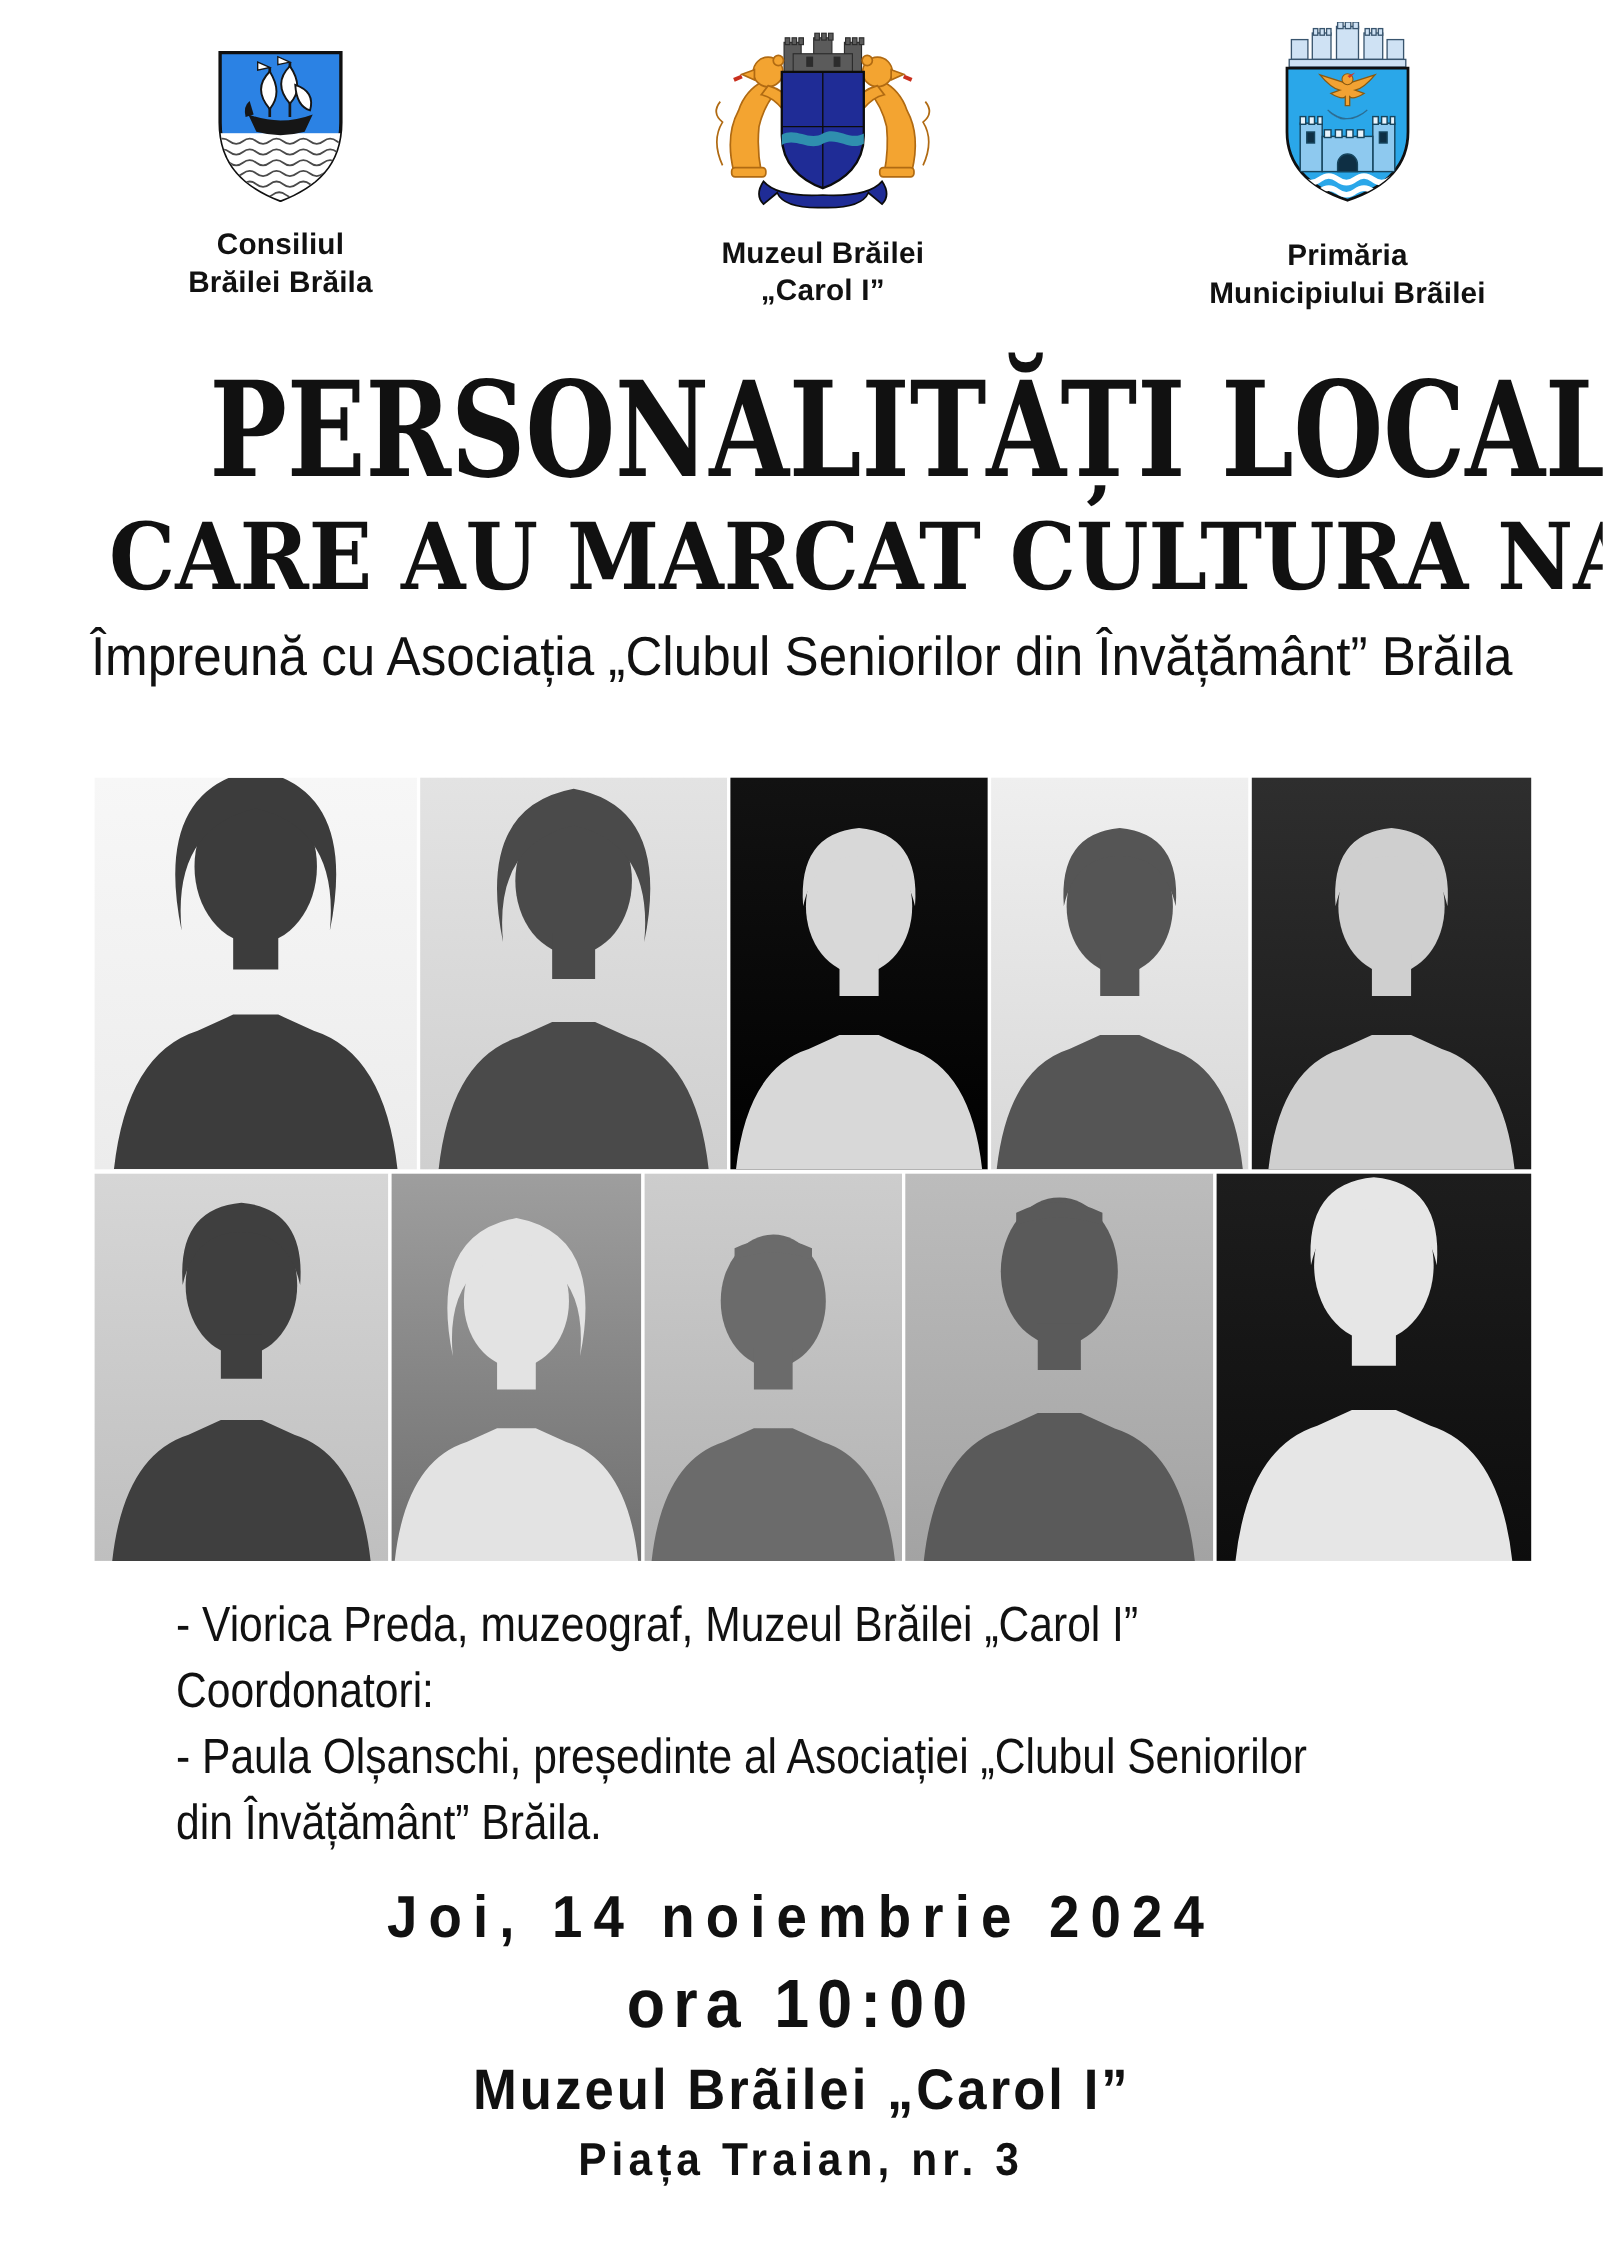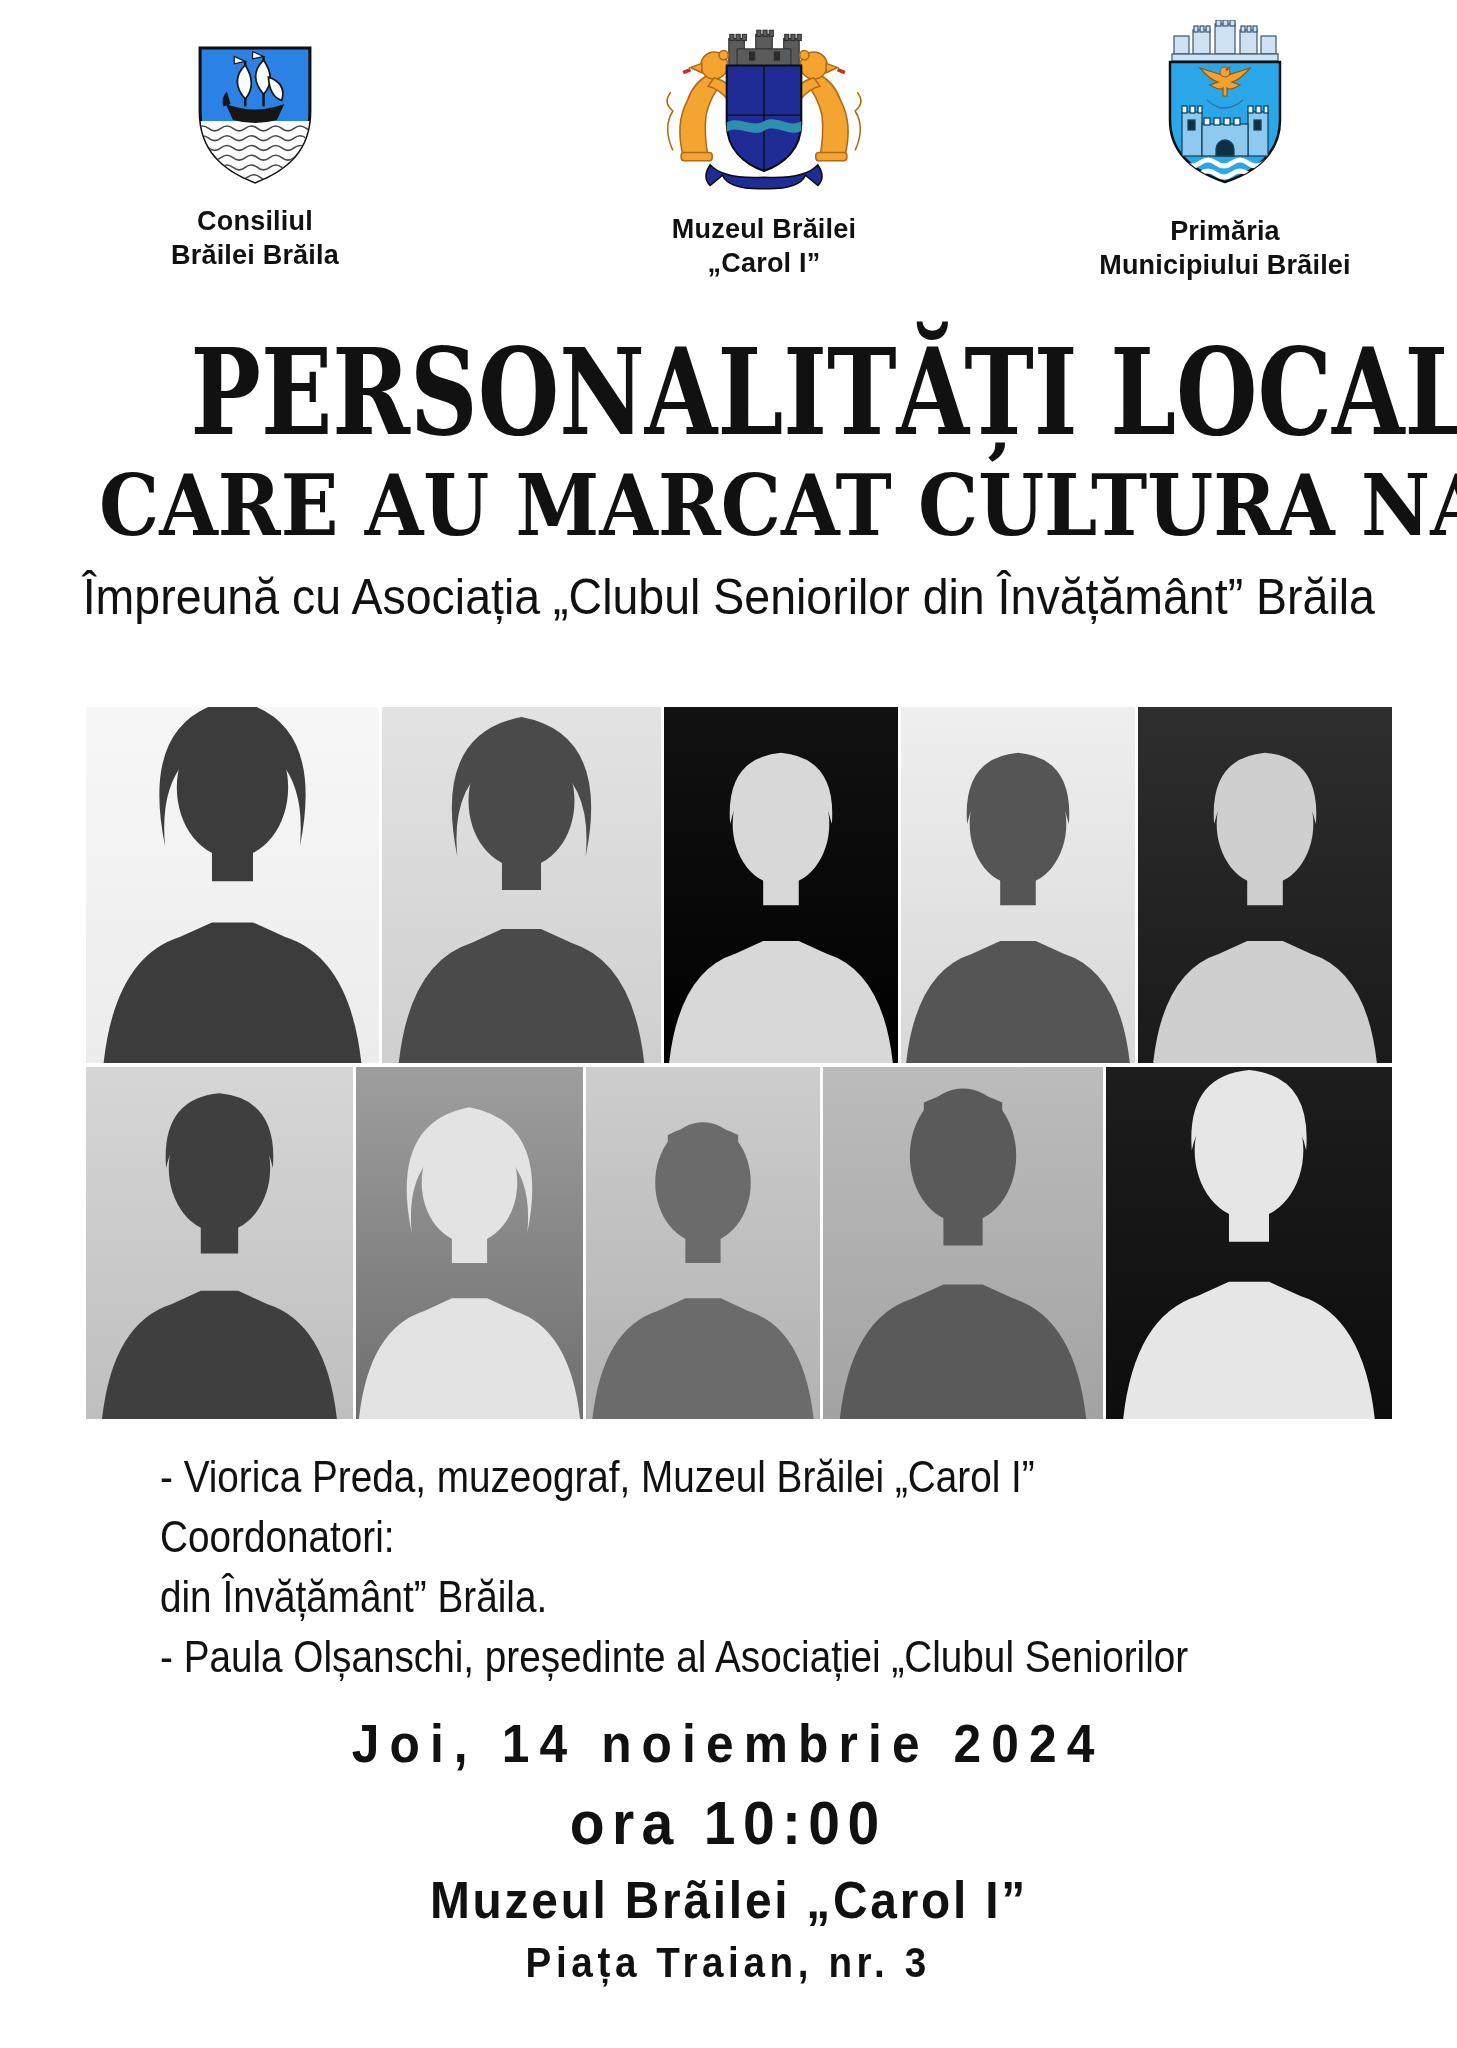--- a/index.html
+++ b/index.html
@@ -2,21 +2,21 @@
 <html><head>
 <meta charset="utf-8">
 <style>
   html,body{margin:0;padding:0;width:1457px;height:2048px;background:#ffffff;overflow:hidden;}
   body{font-family:"Liberation Sans",sans-serif;color:#111;}
   .poster{position:relative;width:1457px;height:2048px;background:#fff;}
 
   
   .logo{position:absolute;text-align:center;}
   .logo-left{left:100px;top:40px;width:310px;}
-  .logo-center{left:604px;top:24px;width:320px;}
+  .logo-center{left:588px;top:24px;width:320px;}
   .logo-right{left:1070px;top:20px;width:310px;}
   .logo svg{display:inline-block;}
   .logo-label{margin-top:10px;font-weight:700;font-size:27px;line-height:34px;letter-spacing:.2px;}
 
   
   .title-block{position:absolute;top:330px;left:0;width:100%;text-align:center;}
   .cond-serif{display:inline-block;font-family:"DejaVu Serif",serif;font-weight:700;transform:scaleX(.78);transform-origin:center;white-space:nowrap;}
   .title-l1{font-size:120px;line-height:124px;margin:0;}
   .title-l2{font-size:84px;line-height:92px;margin:6px 0 0 0;}
   .title-l2 .cond-serif{transform:scaleX(.9);}
@@ -319,22 +319,22 @@
               <path d="M30 46 Q28 20 50 18 Q72 20 70 46 Q66 28 50 28 Q34 28 30 46 Z"></path>
             </g>
           </svg>
         </div>
       </div>
     </div>
 
   <div class="coordinators">
     <p><span class="cond-sans">- Viorica Preda, muzeograf, Muzeul Brăilei „Carol I”</span></p>
     <p><span class="cond-sans">Coordonatori:</span></p>
+    <p><span class="cond-sans">- Paula Olșanschi, președinte al Asociației „Clubul Seniorilor</span></p>
     <p><span class="cond-sans">din Învățământ” Brăila.</span></p>
-    <p><span class="cond-sans">- Paula Olșanschi, președinte al Asociației „Clubul Seniorilor</span></p>
   </div>
 
   <div class="event">
     <p class="event-date"><span class="cond-sans">Joi, 14 noiembrie 2024</span></p>
     <p class="event-time"><span class="cond-sans">ora 10:00</span></p>
     <p class="event-venue"><span class="cond-sans">Muzeul Brãilei „Carol I”</span></p>
     <p class="event-address"><span class="cond-sans">Piața Traian, nr. 3</span></p>
   </div>
 
 </div>

